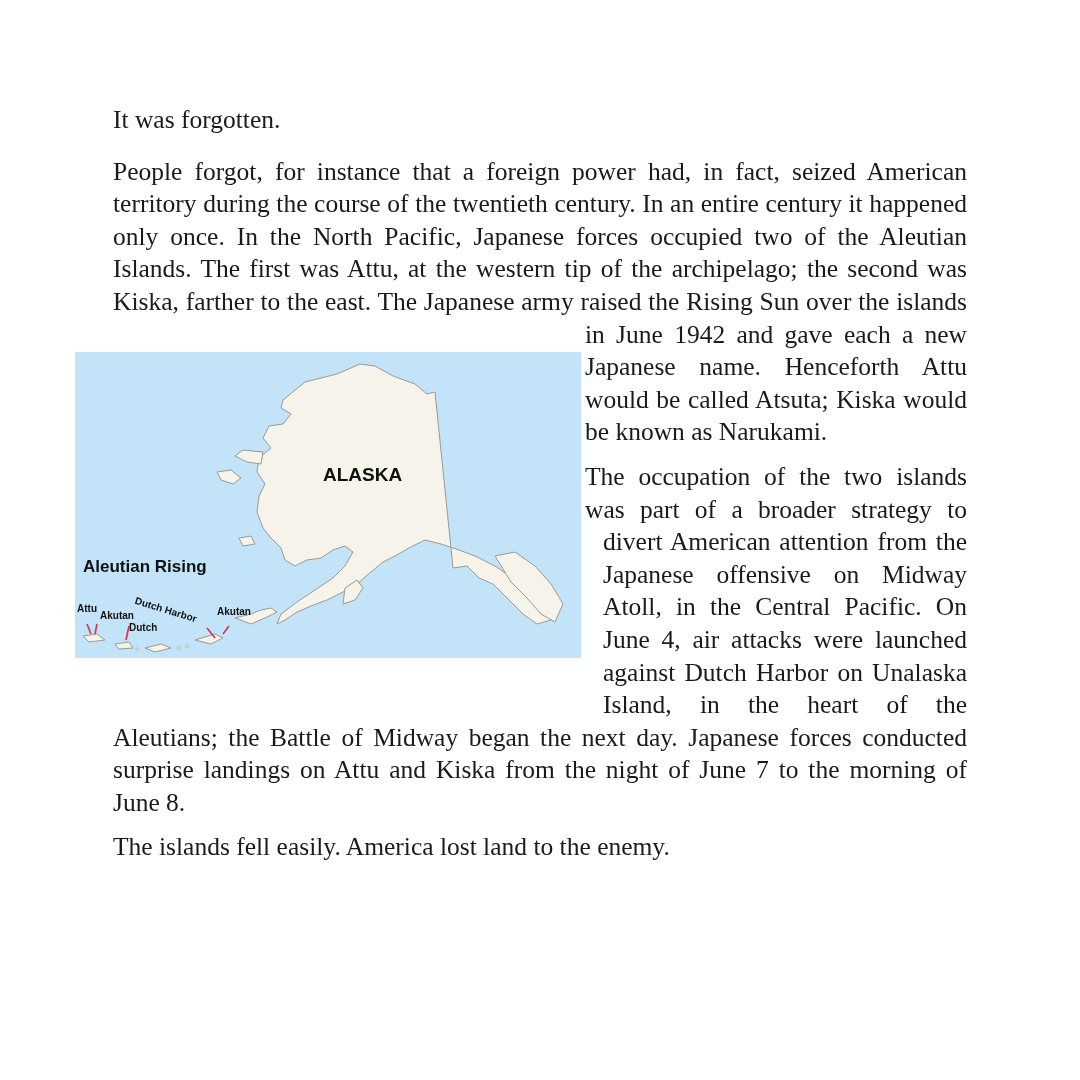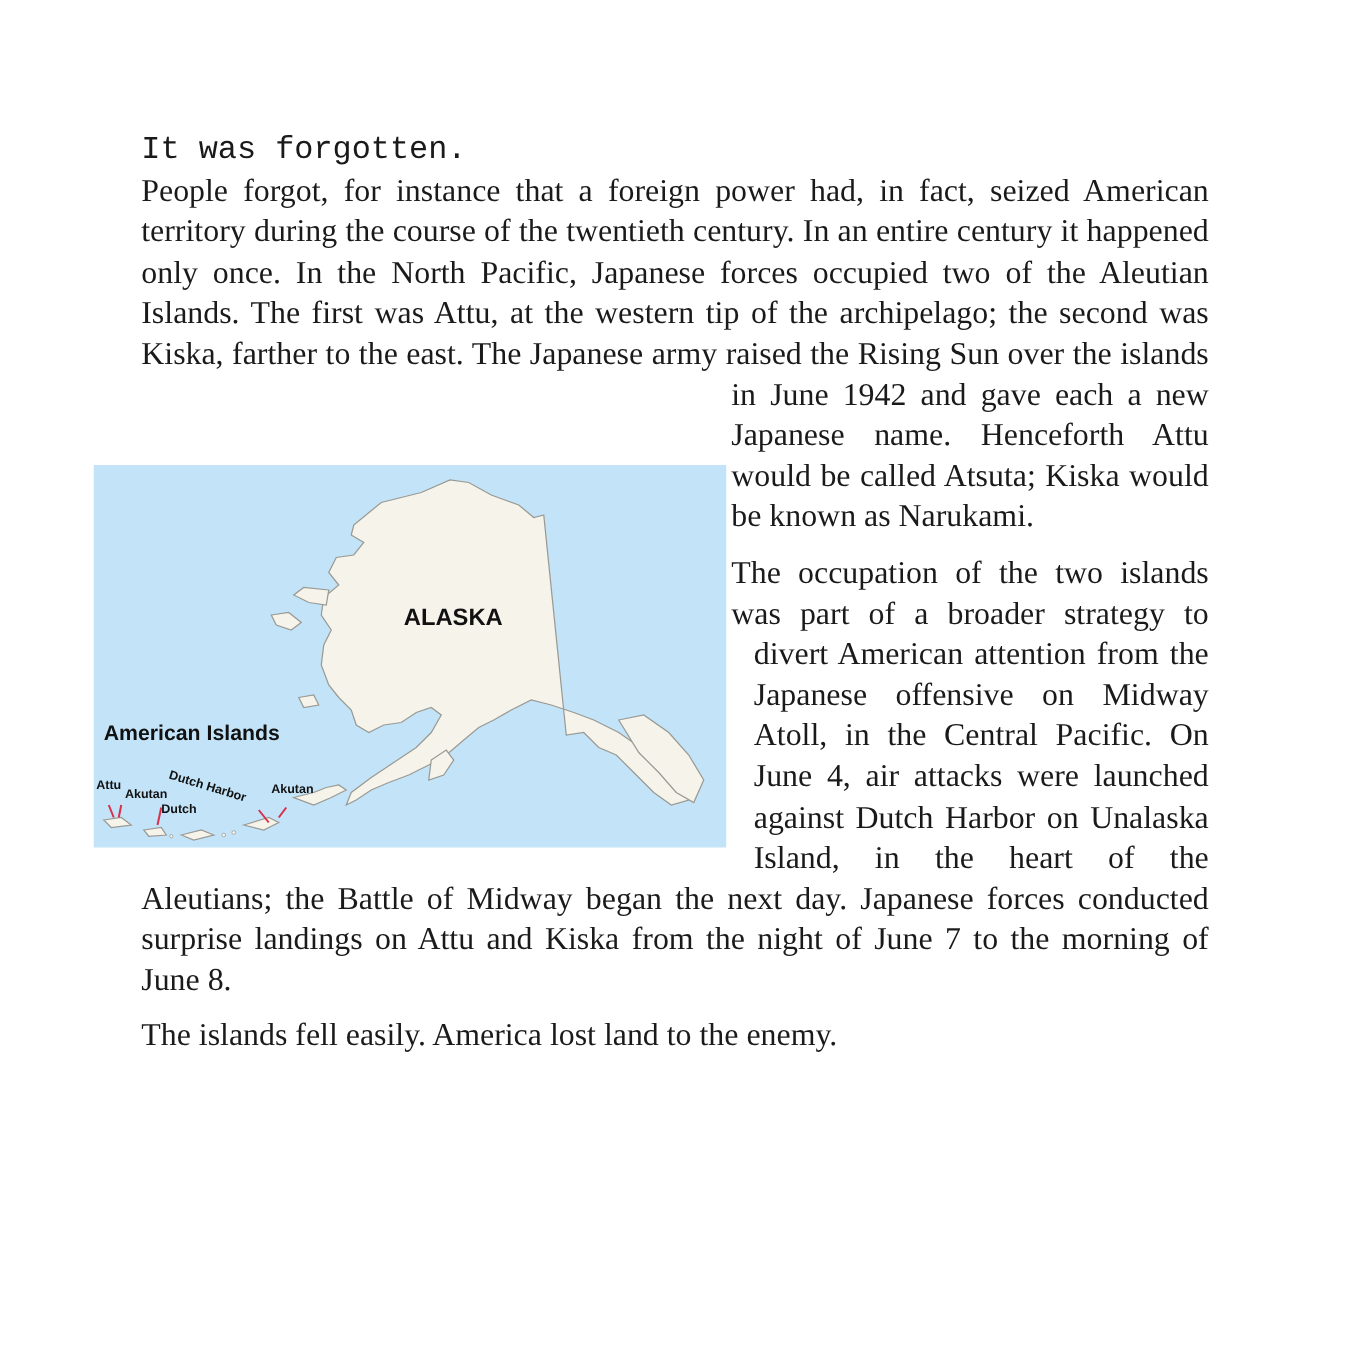--- a/index.html
+++ b/index.html
@@ -1,21 +1,21 @@
 <!DOCTYPE html>
 <html><head>
 <meta charset="utf-8">
 <style>
   html, body { margin: 0; padding: 0; background: #ffffff; }
   body { width: 1080px; height: 1080px; position: relative; overflow: hidden;
          font-family: "DejaVu Serif", "Liberation Serif", serif; color: #1a1a1a; }
   .page { position: absolute; left: 113px; top: 104px; width: 854px; }
   p { margin: 0; font-family: "Liberation Serif", serif; font-size: 25.5px; line-height: 32.6px;
       text-align: justify; }
-  .p-first { margin-bottom: 0; font-family: Liberation Mono, monospace; }
+  .p-first { margin-bottom: 19px; }
   .p-block { margin-bottom: 12px; }
   .map { position: relative; width: 506px; height: 306px; background: #c3e4f8; overflow: hidden; }
   .map svg { position: absolute; left: 0; top: 0; }
   .lbl { position: absolute; font-family: "Liberation Sans", sans-serif; font-weight: bold; color: #111; white-space: nowrap; }
   .lbl-alaska { left: 248px; top: 112px; font-size: 19px; }
   .lbl-aleut { left: 8px; top: 205px; font-size: 17px; }
   .lbl-small { font-size: 10px; }
   .lbl-attu { left: 2px; top: 251px; text-align: center; }
   .lbl-kiska { left: 25px; top: 258px; }
   .lbl-adak { left: 54px; top: 270px; }
@@ -31,21 +31,21 @@
   <div>
     <p class="p-block" id="p2"><span style="float: left; width: 0px; height: 163px;"></span><span style="float: left; clear: left; width: 472px; height: 230px;"></span>
       <span>People forgot, for instance that a foreign power had, in fact, seized American territory during the course of the twentieth century. In an entire century it happened only once. In the North Pacific, Japanese forces occupied two of the Aleutian Islands. The first was Attu, at the western tip of the archipelago; the second was Kiska, farther to the east. The Japanese army raised the Rising Sun over the islands in June 1942 and gave each a new Japanese name. Henceforth Attu would be called Atsuta; Kiska would be known as Narukami.</span>
     </p>
   </div>
 
   <p class="p-block" id="p3"><span style="float: left; width: 490px; height: 160px;"></span>The occupation of the two islands was part of a broader strategy to divert American attention from the Japanese offensive on Midway Atoll, in the Central Pacific. On June 4, air attacks were launched against Dutch Harbor on Unalaska Island, in the heart of the Aleutians; the Battle of Midway began the next day. Japanese forces conducted surprise landings on Attu and Kiska from the night of June 7 to the morning of June 8.</p>
   <p>The islands fell easily. America lost land to the enemy.</p>
 </div>
 
-<div class="map" style="position:absolute; left:75px; top:372px;">
+<div class="map" style="position:absolute; left:75px; top:352px;">
   <svg width="506" height="306" viewBox="0 0 506 306">
 
     <path d="M208,48 L230,30 L262,22 L285,12 L300,14 L318,24 L340,32 L352,42 L360,40 L378,216 L392,214 L404,226 L418,232 L432,246 L448,262 L462,272 L476,268 L470,252 L452,236 L440,228 L420,214 L400,204 L384,198 L366,192 L350,188 L334,196 L320,204 L308,210 L296,220 L282,232 L268,240 L252,248 L236,254 L222,260 L210,268 L202,272 L206,262 L222,250 L240,238 L258,226 L270,214 L278,200 L270,194 L258,198 L246,206 L232,208 L220,214 L210,208 L206,196 L196,186 L188,176 L182,160 L184,144 L190,132 L182,120 L184,106 L196,96 L188,86 L194,74 L208,72 L216,62 L206,56 Z" fill="#f5f3ea" stroke="#9a9a95" stroke-width="1"></path>
 
     <path d="M188,100 L168,98 L160,104 L172,110 L186,112 Z" fill="#f5f3ea" stroke="#9a9a95" stroke-width="1"></path>
 
     <path d="M142,120 L156,118 L166,126 L158,132 L146,128 Z" fill="#f5f3ea" stroke="#9a9a95" stroke-width="1"></path>
 
     <path d="M164,186 L176,184 L180,192 L168,194 Z" fill="#f5f3ea" stroke="#9a9a95" stroke-width="1"></path>
 
@@ -64,19 +64,19 @@
 
     <g stroke="#d9304a" stroke-width="1.6" fill="none">
       <path d="M12,272 L16,282"></path>
       <path d="M22,272 L20,282"></path>
       <path d="M54,274 L51,288"></path>
       <path d="M132,276 L140,286"></path>
       <path d="M154,274 L148,282"></path>
     </g>
   </svg>
   <span class="lbl lbl-alaska">ALASKA</span>
-  <span class="lbl lbl-aleut">American Islands</span>
+  <span class="lbl lbl-aleut">Aleutian Rising</span>
   <span class="lbl lbl-small lbl-attu">Attu</span>
   <span class="lbl lbl-small lbl-kiska">Akutan</span>
   <span class="lbl lbl-small lbl-adak">Dutch</span>
   <span class="lbl lbl-small lbl-dutch">Dutch Harbor</span>
   <span class="lbl lbl-small lbl-akutan">Akutan</span>
 </div>
 
 </body></html>

